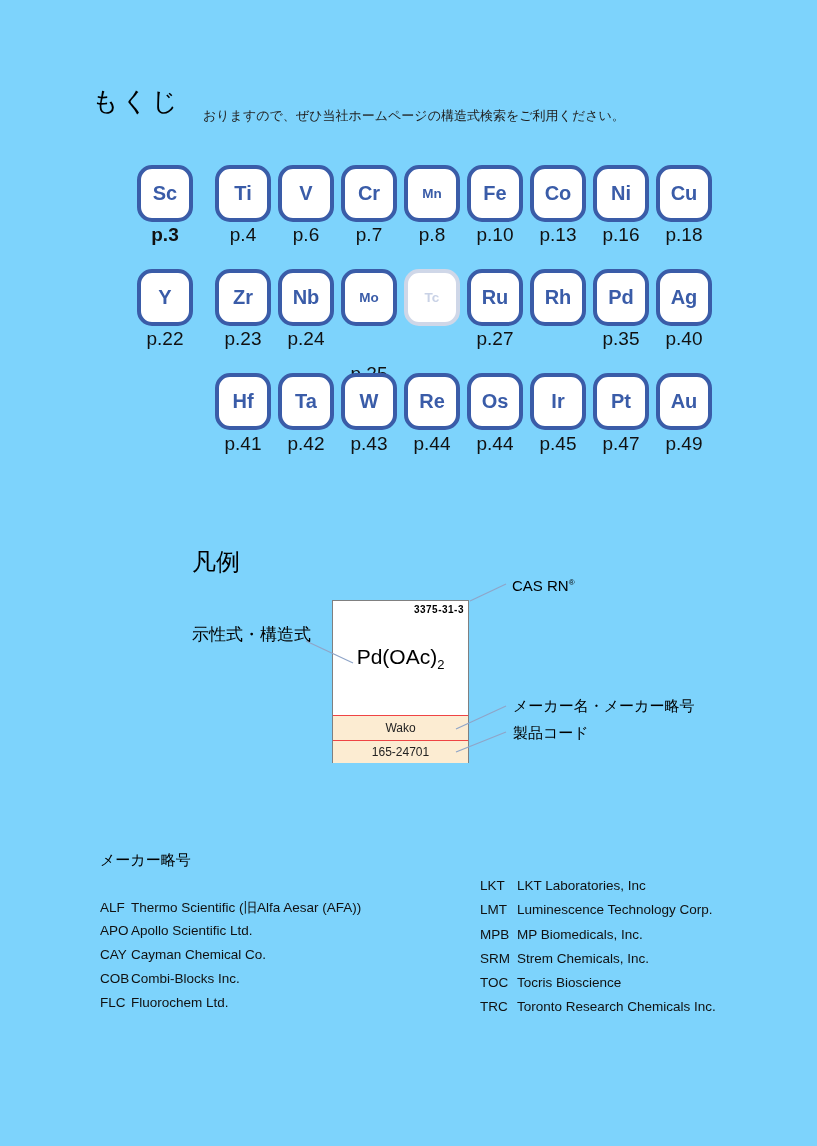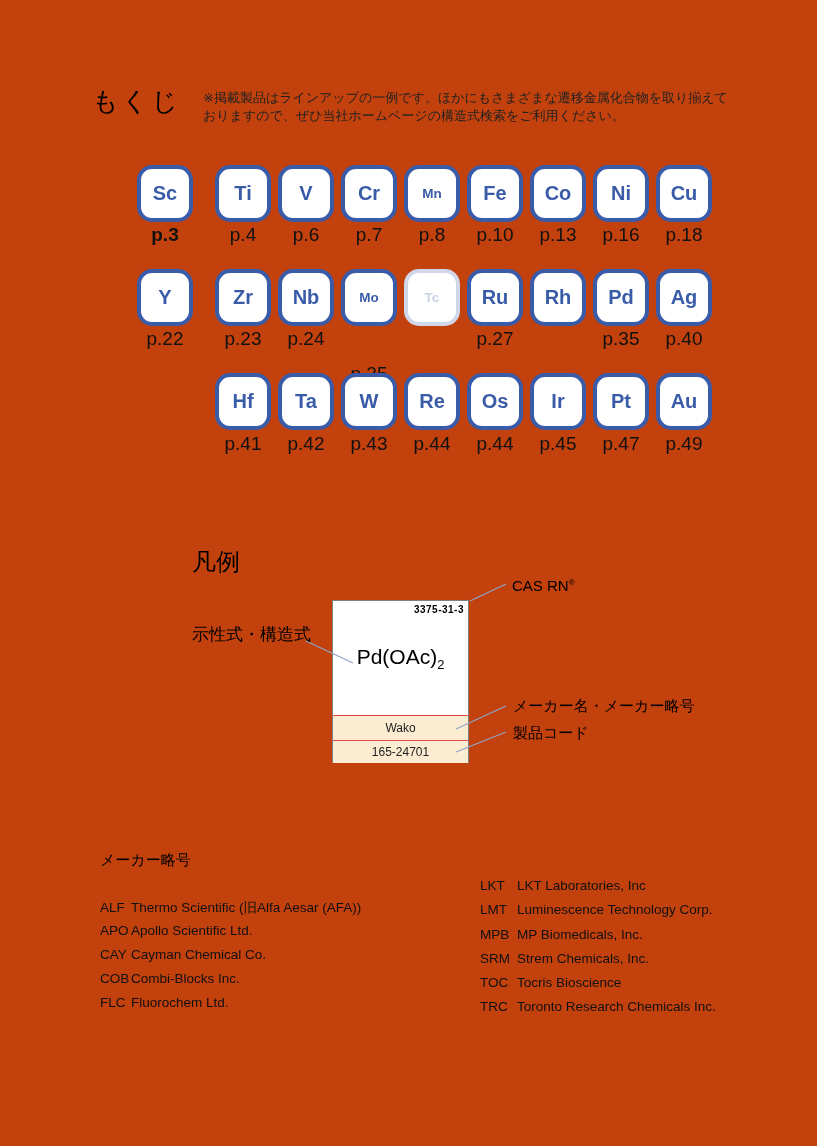--- a/index.html
+++ b/index.html
@@ -1,17 +1,17 @@
 <!DOCTYPE html>
 <html><head>
 <meta charset="utf-8">
 <style>
   html,body{margin:0;padding:0;background:#fff;}
   #page{
-    position:relative;width:817px;height:1146px;background:#c2410c;overflow:hidden;
+    position:relative;width:817px;height:1146px;background:#7dd3fc;overflow:hidden;
     font-family:"Liberation Sans","DejaVu Sans",sans-serif;color:#111;
   }
   .abs{position:absolute;}
   
   #doc-title{left:92px;top:84px;font-size:26px;letter-spacing:3px;color:#000;}
   .note-line{left:203px;font-size:13px;color:#222;white-space:nowrap;}
   
   .tile{
     position:absolute;width:56px;height:57px;box-sizing:border-box;
     border:4.5px solid #3a5ca8;border-radius:15px;background:#fff;
@@ -49,21 +49,20 @@
   .mrow .abbr{display:inline-block;min-width:31px;}
   .mrow.rcol .abbr{min-width:37px;}
   svg.overlay{position:absolute;left:0;top:0;pointer-events:none;}
 </style>
 </head>
 <body>
 
 <div id="page">
 
   <div class="abs" id="doc-title">もくじ</div>
-  <div class="abs note-line" style="top:89px;">※掲載製品はラインアップの一例です。ほかにもさまざまな遷移金属化合物を取り揃えて</div>
   <div class="abs note-line" style="top:107px;">おりますので、ぜひ当社ホームページの構造式検索をご利用ください。</div>
 
   <div class="tile" style="left:137px;top:165px;">
       <span class="sym">Sc</span>
     </div>
   <div class="tile" style="left:215px;top:165px;">
       <span class="sym">Ti</span>
     </div>
   <div class="tile" style="left:278px;top:165px;">
       <span class="sym">V</span>

